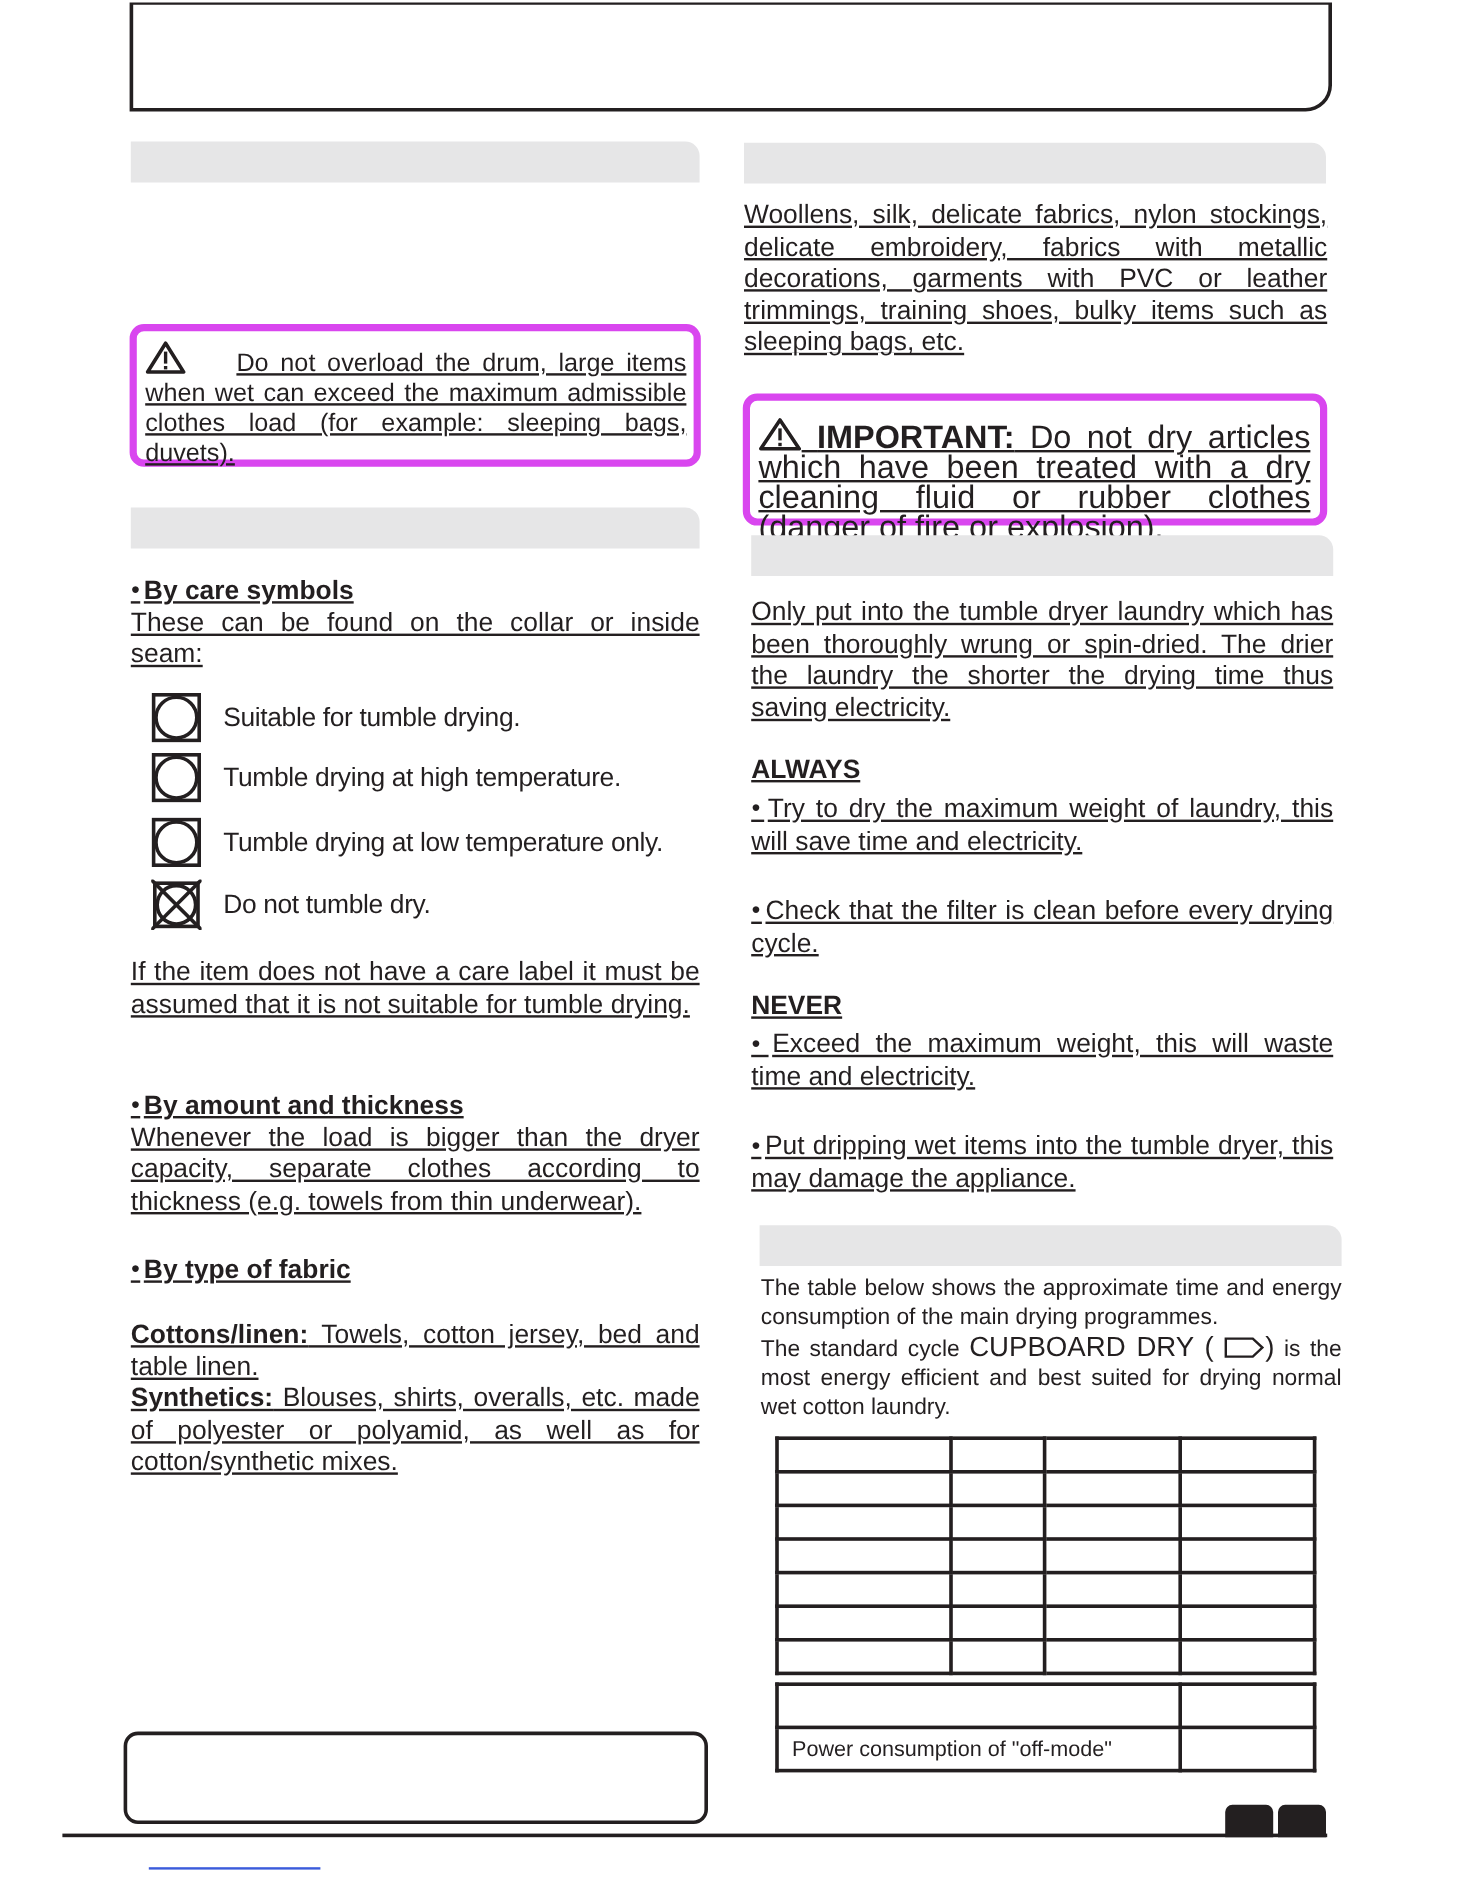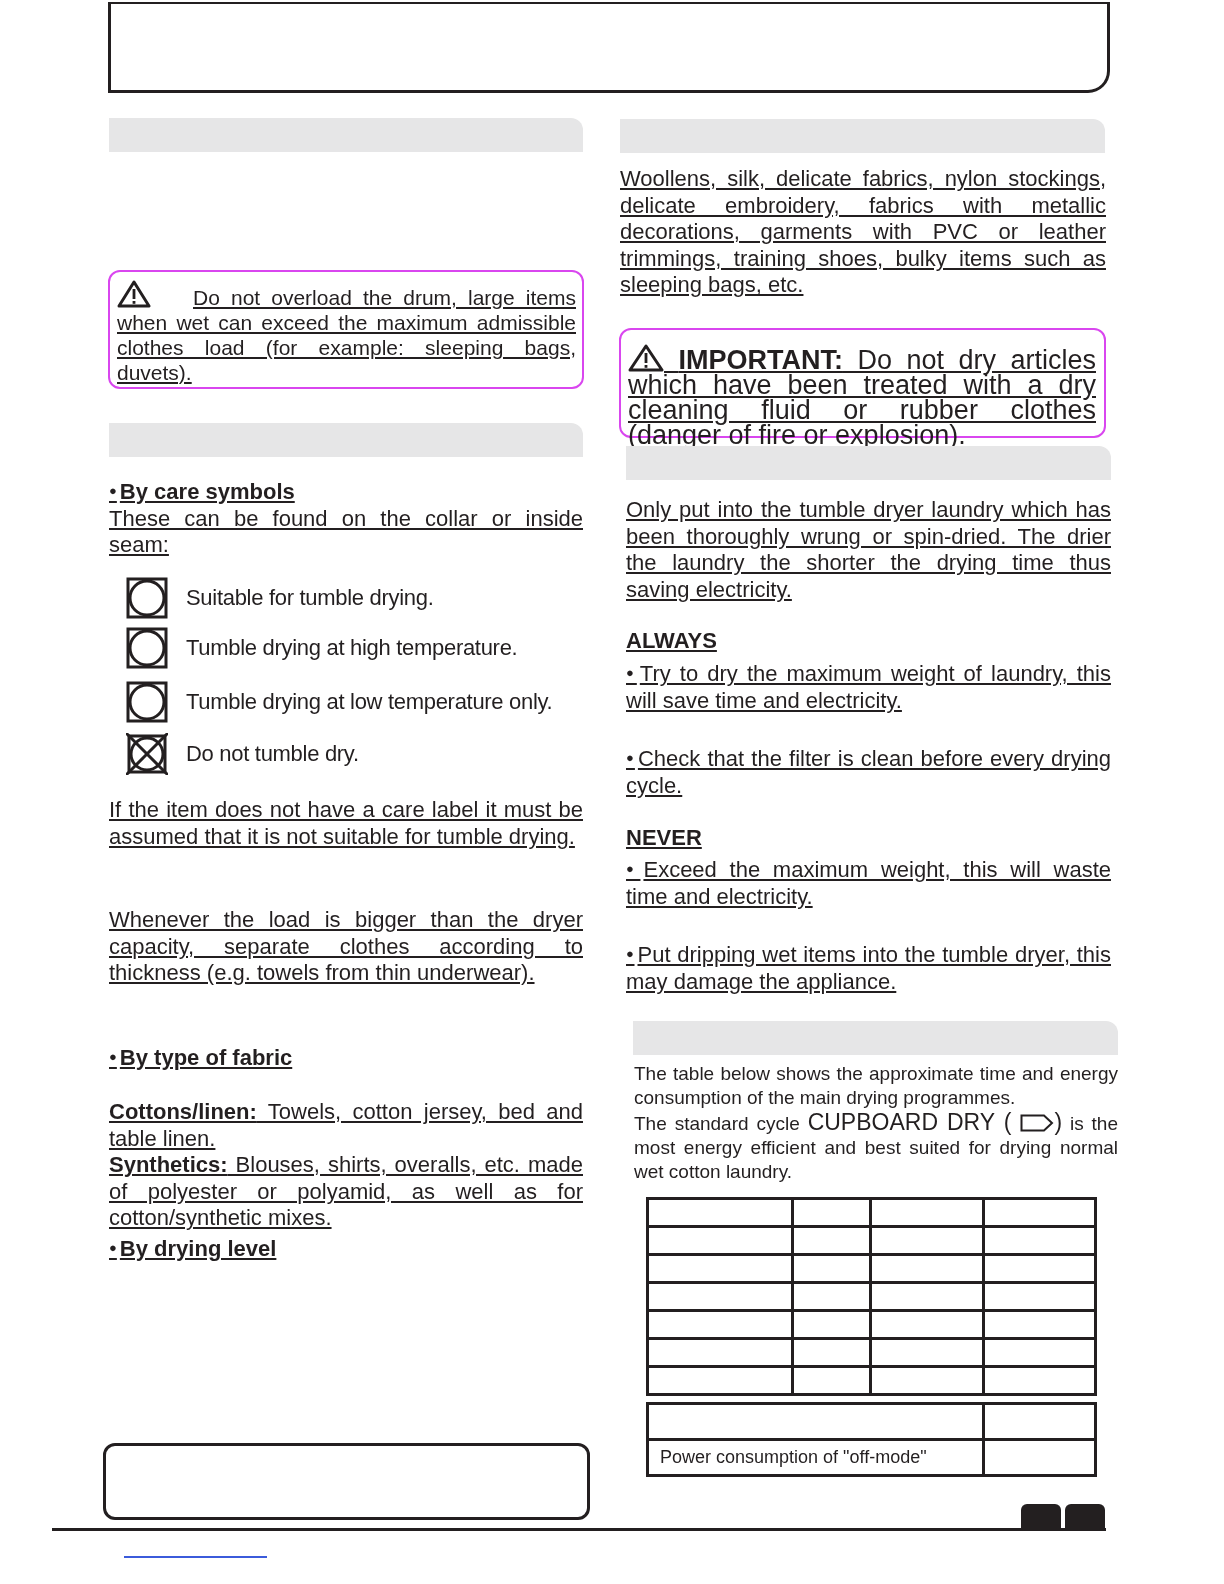--- a/index.html
+++ b/index.html
@@ -14,21 +14,21 @@
     border-bottom-right-radius: 22px; border-top-right-radius: 0;
     background: #fff;
   }
   .hdr-bar { background: #e6e6e7; height: 34px; border-top-right-radius: 12px; }
   .para {
     font-size: 22px; line-height: 26.6px; text-align: justify;
     text-align-last: left; margin: 0; text-decoration: underline;
   }
   .bold { font-weight: bold; }
   .warn-box {
-    border: 2px solid #d946ef; border-radius: 12px; background: #fff;
+    border: 6px solid #d946ef; border-radius: 12px; background: #fff;
     box-sizing: border-box;
   }
   .warn-icon { display: inline-block; vertical-align: -3px; }
   .care-row { position: absolute; left: 126px; height: 44px; display: flex; align-items: center; justify-content: flex-end; }
   .care-row .sym { width: 42px; height: 42px; margin-right: 18px; flex: 0 0 auto; }
   .care-row .lbl { font-size: 22px; letter-spacing: -0.3px; }
   .bullet::before { content: "\25CF"; font-size: 13px; vertical-align: 4px; margin-right: 3px; }
   table.energy { border-collapse: collapse; position: absolute; }
   table.energy td { border: 3px solid #231f20; padding: 0; }
   .small-para { font-size: 19px; line-height: 24px; text-align: justify; text-align-last: left; margin: 0; }
@@ -94,31 +94,31 @@
     <circle cx="21" cy="21" r="16" fill="none" stroke="#231f20" stroke-width="3"></circle>
     <line x1="0" y1="0" x2="42" y2="42" stroke="#231f20" stroke-width="3"></line>
     <line x1="42" y1="0" x2="0" y2="42" stroke="#231f20" stroke-width="3"></line>
   </svg>
   <span class="lbl">Do not tumble dry.</span>
 </div>
 
 <p class="abs para" style="left:109px; top:797px; width:474px;">If the item does not have a care label it must be assumed that it is not suitable for tumble drying.</p>
 
 <div class="abs" style="left:109px; top:907px; width:474px;">
+  <div class="para bold bullet">By amount and thickness</div>
   <p class="para">Whenever the load is bigger than the dryer capacity, separate clothes according to thickness (e.g. towels from thin underwear).</p>
 </div>
 
 <div class="abs para bold bullet" style="left:109px; top:1044px; width:474px;">By type of fabric</div>
 
 <p class="abs para" style="left:109px; top:1099px; width:474px;"><span class="bold">Cottons/linen:</span><span> Towels, cotton jersey, bed and table linen.</span></p>
 
 <p class="abs para" style="left:109px; top:1152px; width:474px;"><span class="bold">Synthetics:</span><span> Blouses, shirts, overalls, etc. made of polyester or polyamid, as well as for cotton/synthetic mixes.</span></p>
 
 <div class="abs" style="left:109px; top:1235px; width:474px;">
-  <div class="para bold bullet">By drying level</div>
 </div>
 
 <div class="abs note-box">
   <span></span>
 </div>
 
 <div class="abs hdr-bar" style="left:620px; top:119px; width:485px;">
   <span></span>
 </div>
 

